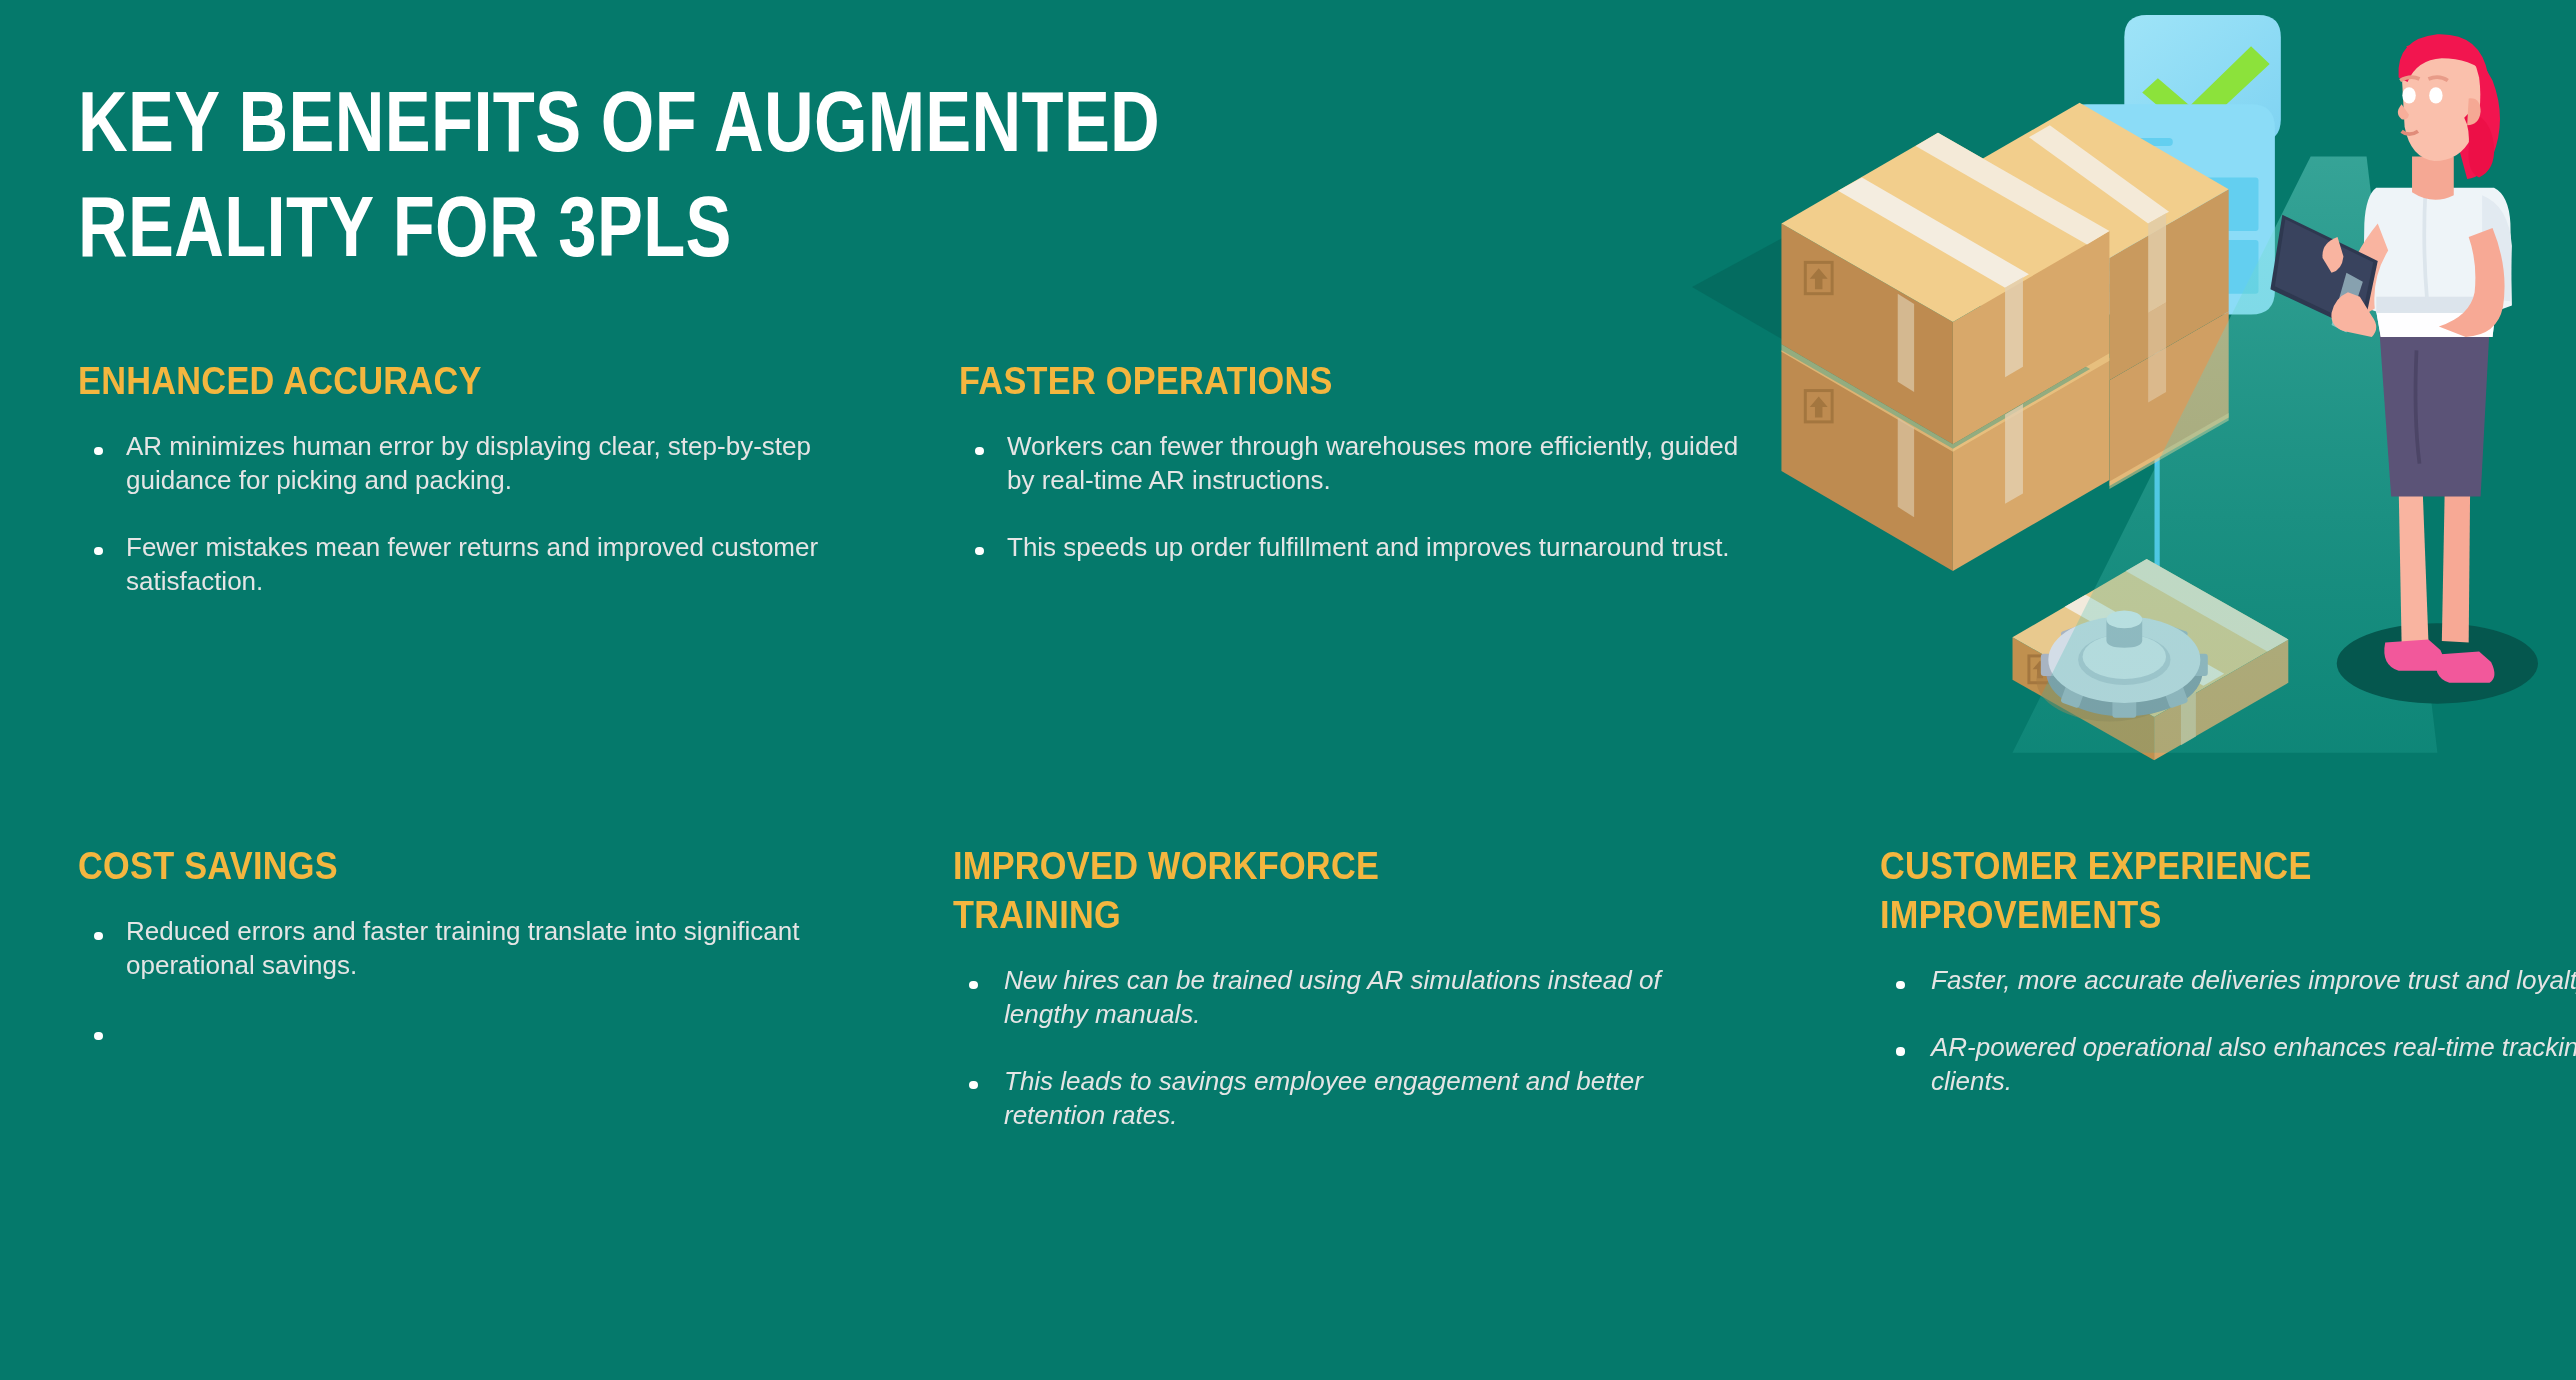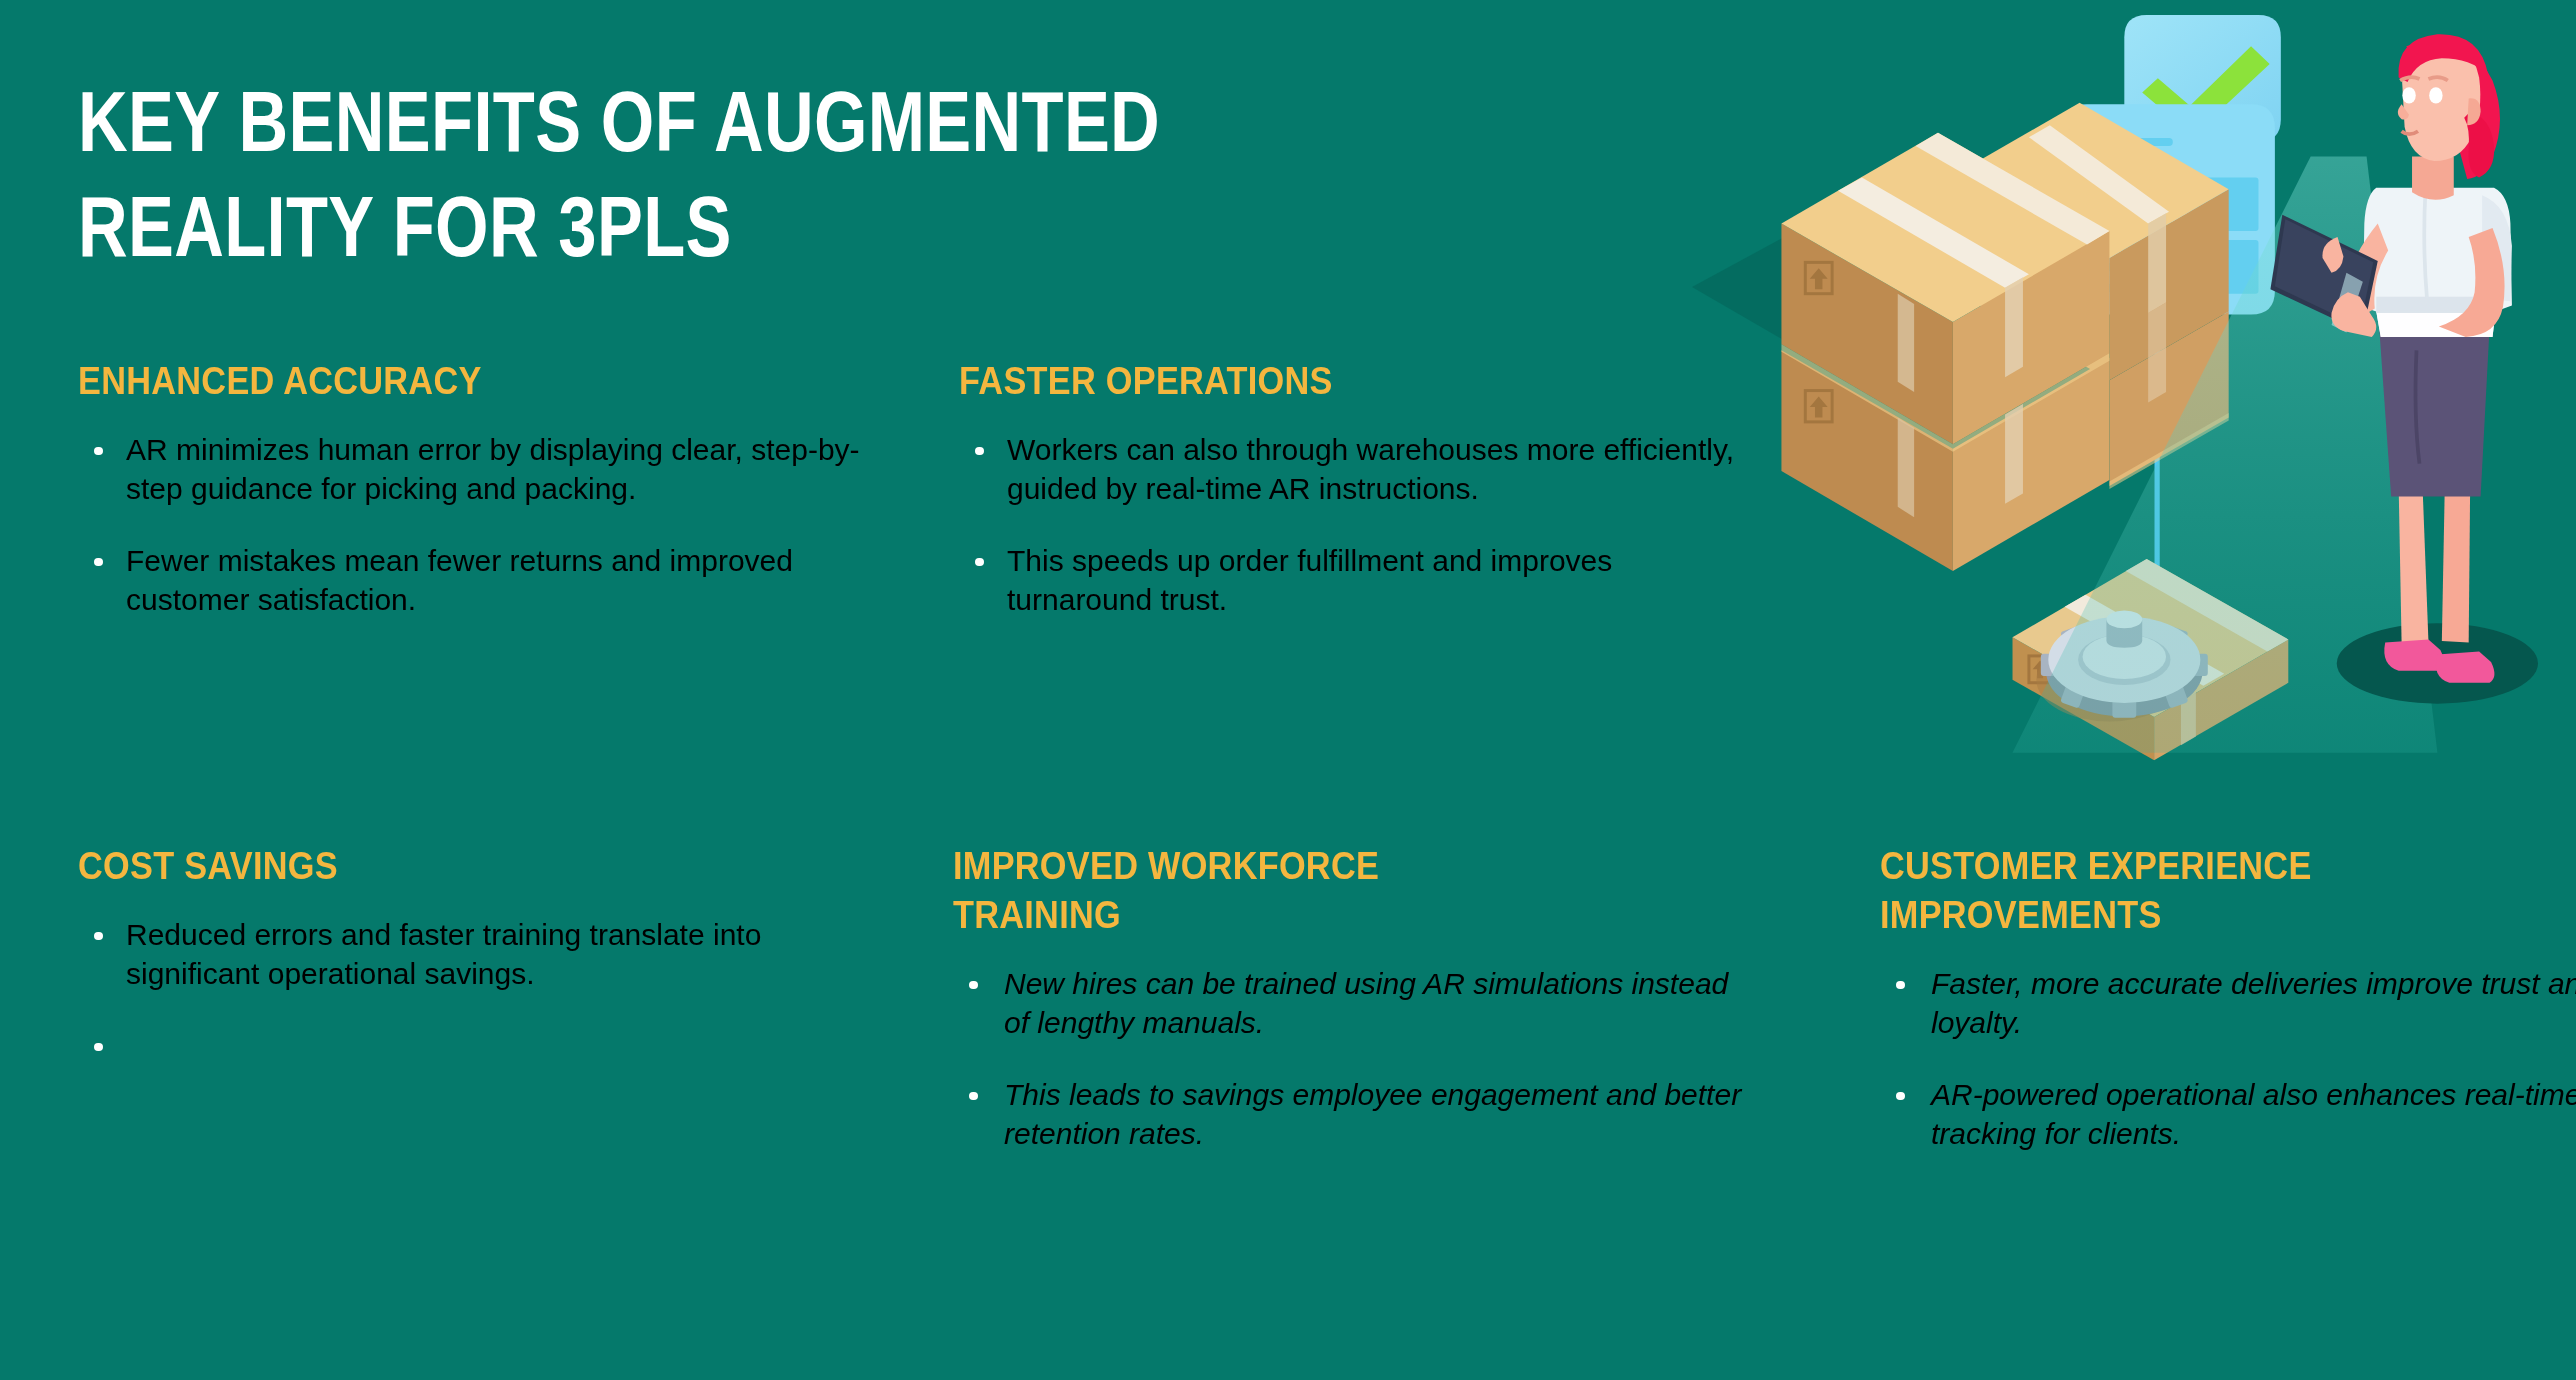--- a/index.html
+++ b/index.html
@@ -28,22 +28,22 @@
     color:#F4B63F;
     font-size:39px;line-height:1.26;font-weight:700;
     letter-spacing:0.3px;text-transform:uppercase;
     transform:scaleX(0.88);transform-origin:left top;
     margin:0 0 25px 0;
     white-space:pre-line;
   }
   ul.bullets{list-style:none;margin:0;padding:0;}
   ul.bullets li{
     position:relative;
-    color:#000000;
-    font-size:30px;line-height:1.30;
+    color:#e5e5e5;
+    font-size:26px;line-height:1.30;
     font-weight:400;
     padding-left:48px;
     margin-bottom:33px;
   }
   ul.bullets li:last-child{margin-bottom:0;}
   ul.bullets li .dot{
     position:absolute;left:16.4px;top:16.4px;
     width:8.2px;height:8.2px;border-radius:50%;
     background:#FFFFFF;
   }
@@ -75,21 +75,21 @@
     <div class="block-heading">ENHANCED ACCURACY</div>
     <ul class="bullets">
       <li><span class="dot"></span><span>AR minimizes human error by displaying clear, step-by-step guidance for picking and packing.</span></li>
       <li><span class="dot"></span><span>Fewer mistakes mean fewer returns and improved customer satisfaction.</span></li>
     </ul>
   </div>
 
   <div class="block" id="b-faster">
     <div class="block-heading">FASTER OPERATIONS</div>
     <ul class="bullets">
-      <li><span class="dot"></span><span>Workers can also through warehouses more efficiently, guided by real-time AR instructions.</span></li>
+      <li><span class="dot"></span><span>Workers can fewer through warehouses more efficiently, guided by real-time AR instructions.</span></li>
       <li><span class="dot"></span><span>This speeds up order fulfillment and improves turnaround trust.</span></li>
     </ul>
   </div>
 
   <div class="block" id="b-cost">
     <div class="block-heading">COST SAVINGS</div>
     <ul class="bullets">
       <li><span class="dot"></span><span>Reduced errors and faster training translate into significant operational savings.</span></li>
       <li><span class="dot"></span></li>
     </ul>

